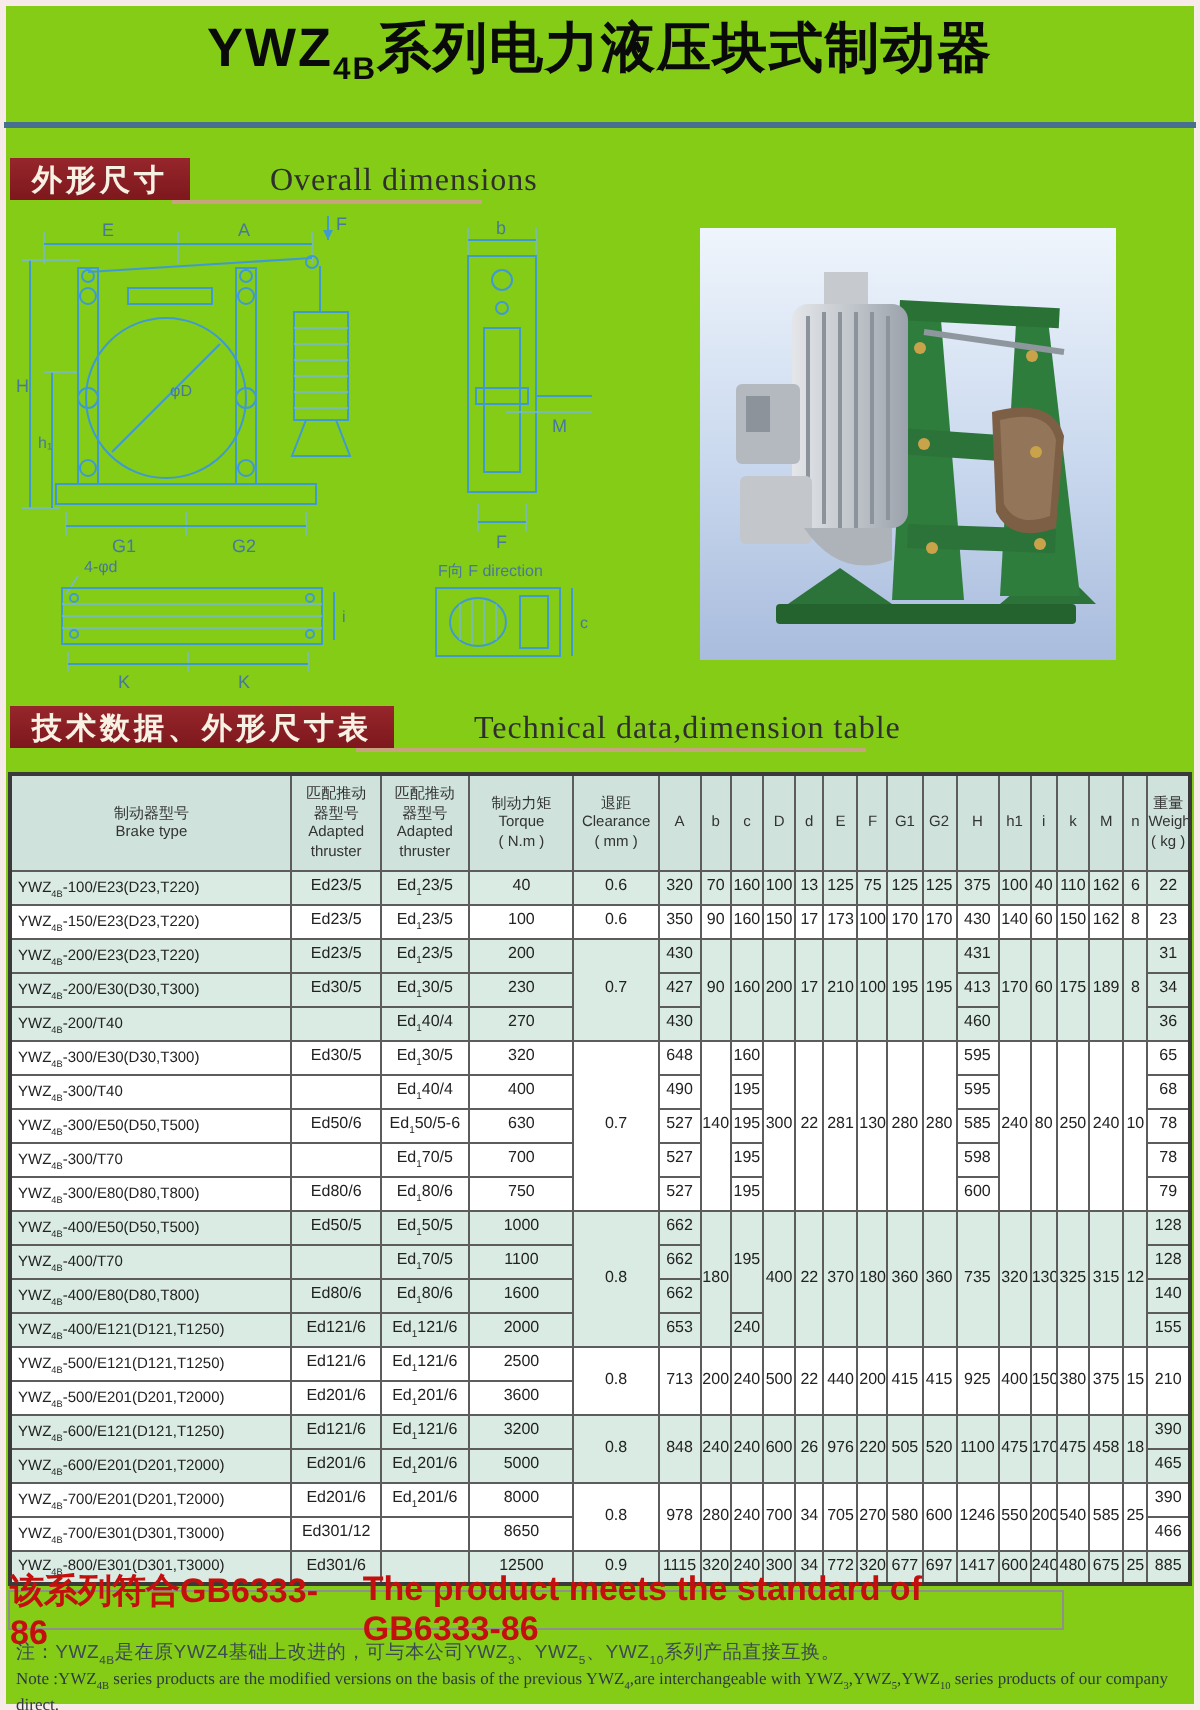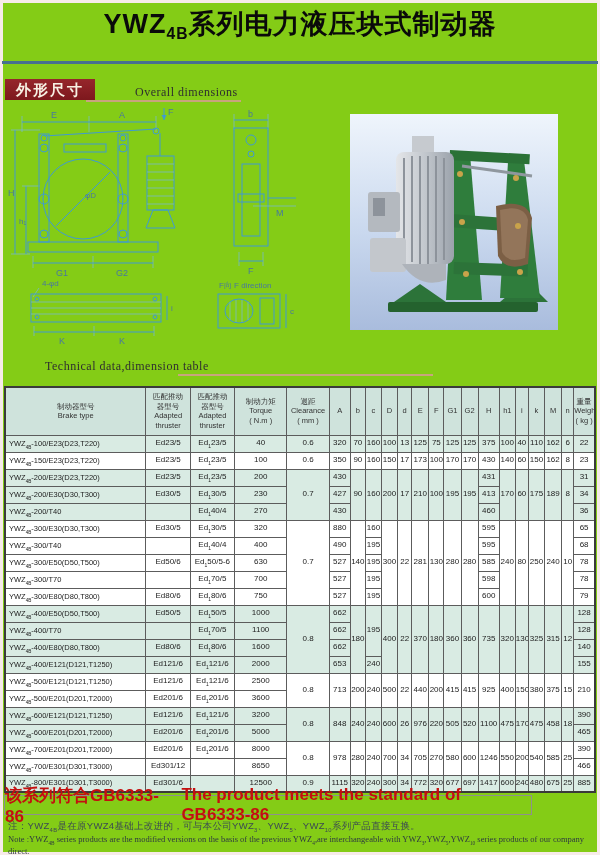--- a/index.html
+++ b/index.html
@@ -14,21 +14,21 @@
   .title sub, .subtitle sub { font-size:0.58em; line-height:0; }
   .top-rule { position:absolute; top:61px; left:2px; width:596px; height:3px; background:#47708e; }
 
   .sec { position:absolute; left:5px; height:24px; display:flex; align-items:flex-end; }
   .sec1 { top:76px; } .sec2 { top:350px; }
   .badge { background:linear-gradient(#96262b,#7d181d); color:#f7f1e4;
            font-family:"Liberation Serif","DejaVu Serif",serif; font-weight:bold;
            font-size:15px; padding:2px 11px 0 11px; display:flex; align-items:center; letter-spacing:2px; }
   .stripe { width:6px; background:#8b1d22; transform:skewX(-20deg); margin-left:4px; }
   .stripe2 { width:4px; }
-  .sec-en { font-family:"Liberation Serif","DejaVu Serif",serif; font-size:12px; color:#2f2f2f;
+  .sec-en { font-family:"Liberation Serif","DejaVu Serif",serif; font-size:16px; color:#2f2f2f;
             display:flex; align-items:center; margin-left:22px; letter-spacing:0.5px; }
   .underline { position:absolute; height:2px; background:#c8a47e; }
   .ul1 { top:100px; left:86px; width:155px; }
   .ul2 { top:374px; left:178px; width:255px; }
 
   svg text { font-family:"Liberation Sans","DejaVu Sans",sans-serif; }
   .drawing { position:absolute; left:6px; top:106px; }
   .dim { fill:#49789e; font-size:9px; }
   .dimS { fill:#49789e; font-size:8px; }
   .ln { stroke:#3f9ad2; fill:none; stroke-width:1; }
@@ -215,20 +215,21 @@
     <path d="M52 150 Q70 176 96 166 L96 150 Z" fill="#aeb3ba"></path>
     <circle cx="110" cy="60" r="3" fill="#c9a34a"></circle>
       <circle cx="166" cy="64" r="3" fill="#c9a34a"></circle>
     <circle cx="112" cy="108" r="3" fill="#c9a34a"></circle>
       <circle cx="168" cy="112" r="3" fill="#c9a34a"></circle>
     <circle cx="116" cy="160" r="3" fill="#c9a34a"></circle>
       <circle cx="170" cy="158" r="3" fill="#c9a34a"></circle>
   </svg>
 
   <div class="sec sec2">
+    <div class="badge">技术数据、外形尺寸表</div>
     <div class="stripe"></div>
     <div class="stripe stripe2"></div>
     <div class="sec-en">Technical data,dimension table</div>
   </div>
   <div class="underline ul2"></div>
 
   <div class="tablewrap">
     <table>
         <colgroup>
           <col style="width: 140px;">
@@ -378,21 +379,21 @@
             <td>430</td>
             <td>460</td>
             <td>36</td>
           </tr>
           <tr>
             <td class="cl">YWZ<sub>4B</sub>-300/E30(D30,T300)</td>
             <td>Ed30/5</td>
             <td>Ed<sub>1</sub>30/5</td>
             <td>320</td>
             <td rowspan="5">0.7</td>
-            <td>880</td>
+            <td>648</td>
             <td rowspan="5">140</td>
             <td>160</td>
             <td rowspan="5">300</td>
             <td rowspan="5">22</td>
             <td rowspan="5">281</td>
             <td rowspan="5">130</td>
             <td rowspan="5">280</td>
             <td rowspan="5">280</td>
             <td>595</td>
             <td rowspan="5">240</td>

